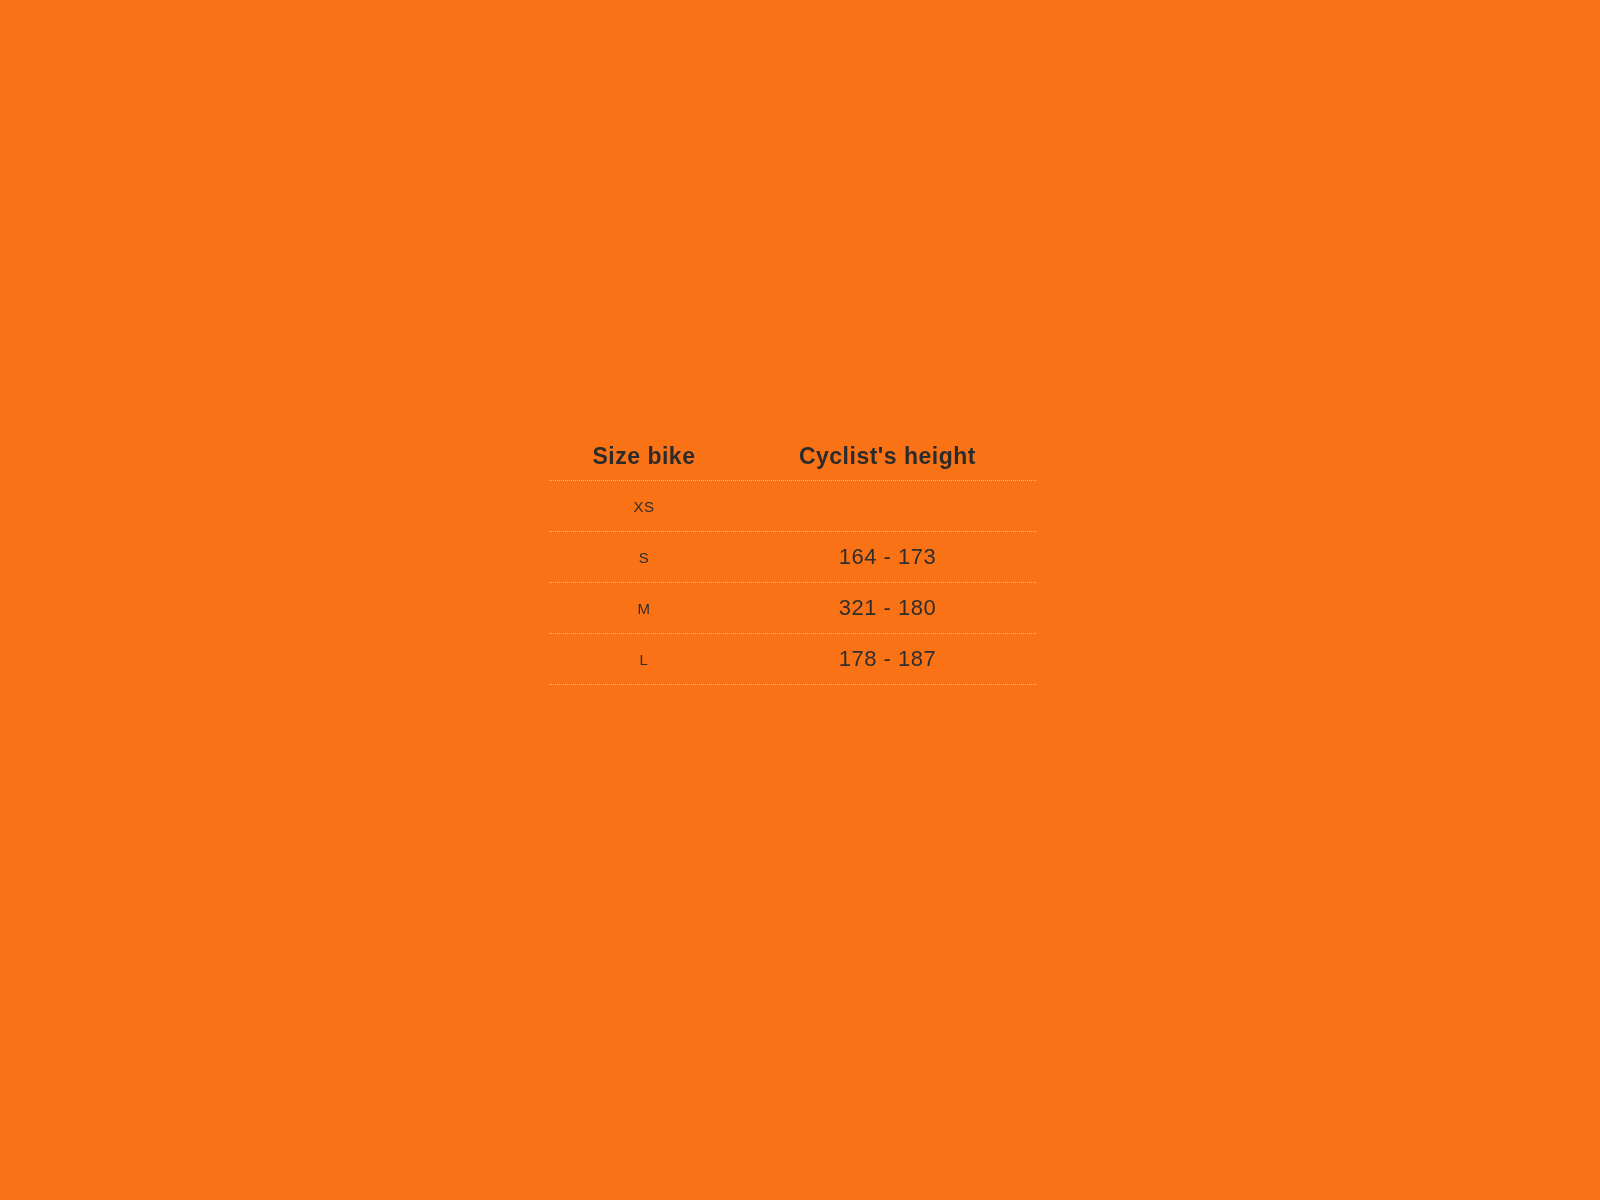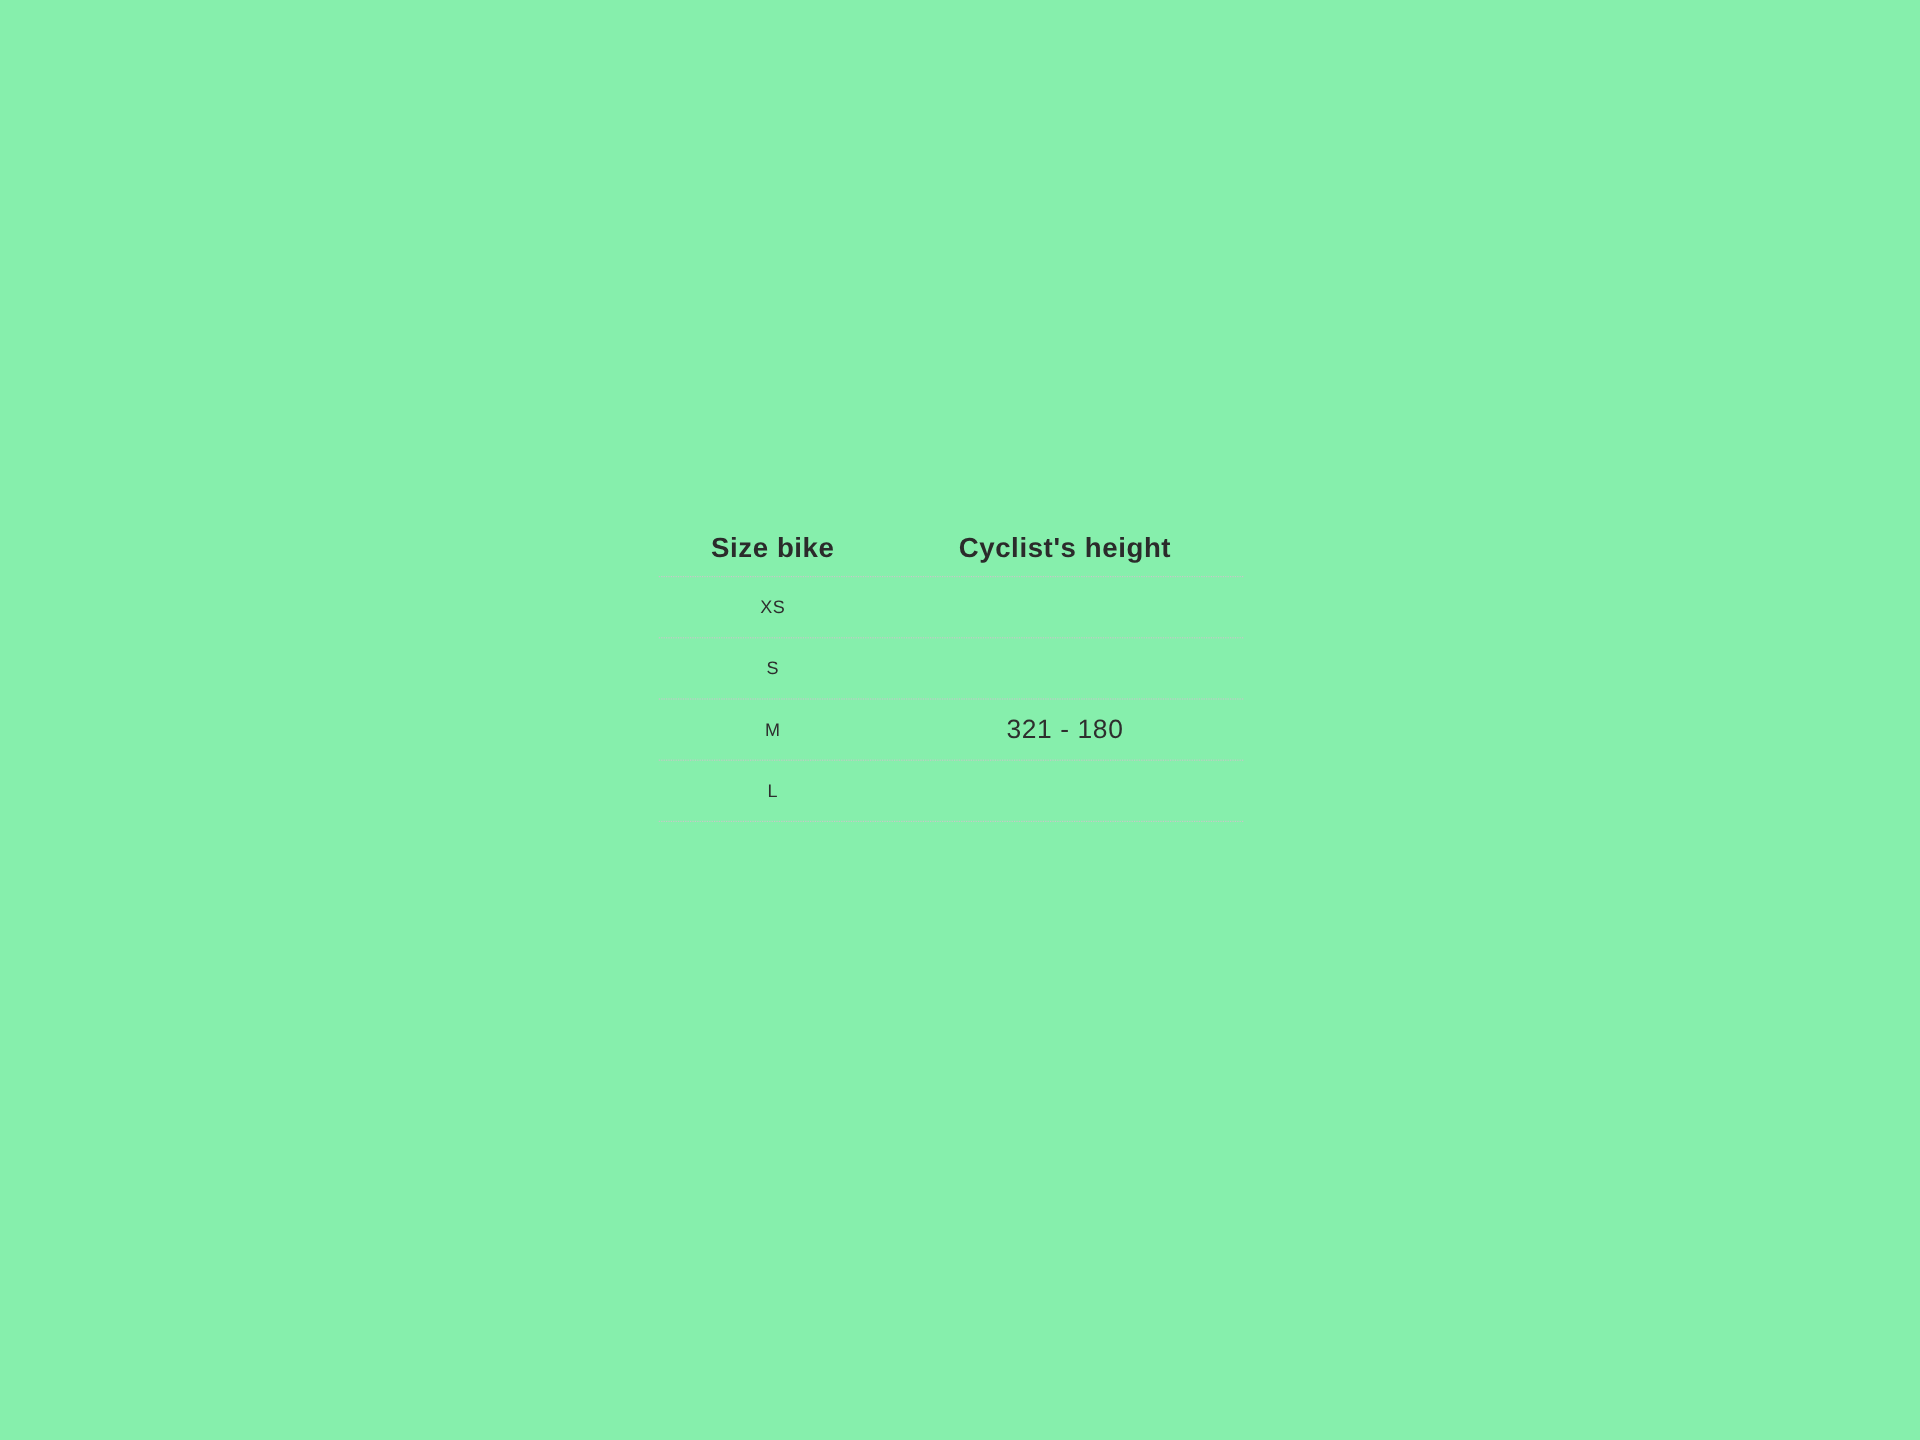--- a/index.html
+++ b/index.html
@@ -7,21 +7,21 @@
     width: 1600px;
     height: 1200px;
     background: #ffffff;
     font-family: "Liberation Sans", sans-serif;
     overflow: hidden;
   }
   .page {
     position: relative;
     width: 1600px;
     height: 1200px;
-    background: #86efac;
+    background: #f97316;
   }
   .size-table {
     position: absolute;
     left: 549px;
     top: 432px;
     width: 487px;
   }
   .t-row {
     display: flex;
     align-items: center;
@@ -64,27 +64,29 @@
       <div class="cell c-size">Size bike</div>
       <div class="cell c-height">Cyclist's height</div>
     </div>
 
     <div class="t-row">
       <div class="cell c-size">XS</div>
     </div>
 
     <div class="t-row">
       <div class="cell c-size">S</div>
+      <div class="cell c-height">164 - 173</div>
     </div>
 
     <div class="t-row">
       <div class="cell c-size">M</div>
       <div class="cell c-height">321 - 180</div>
     </div>
 
     <div class="t-row">
       <div class="cell c-size">L</div>
+      <div class="cell c-height">178 - 187</div>
     </div>
 
 
   </div>
 
 </div>
 
 </body></html>

